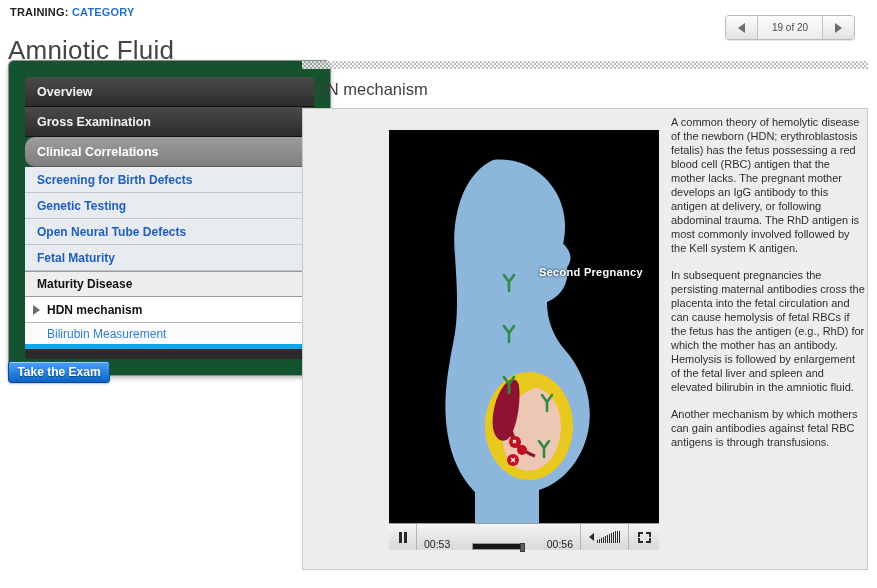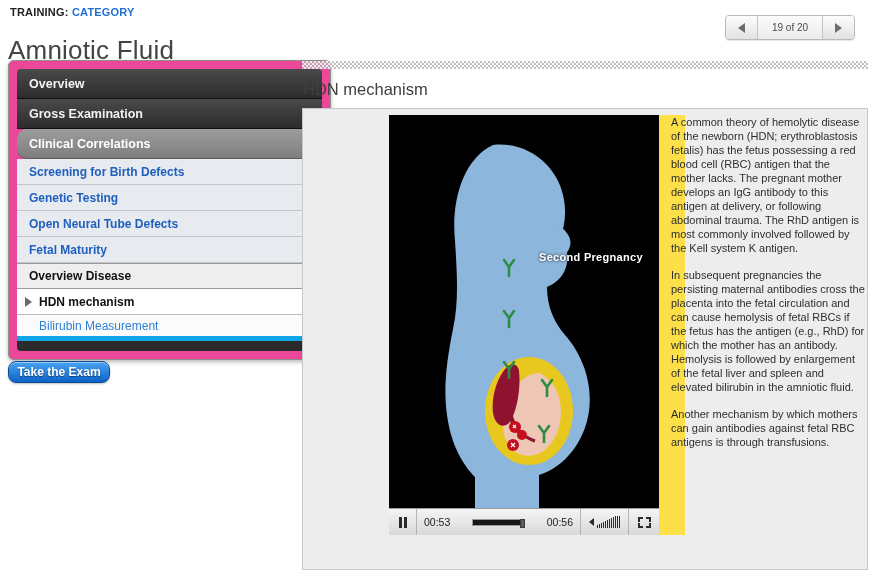--- a/index.html
+++ b/index.html
@@ -62,22 +62,22 @@
     font-size: 10px; color: #4a4a4a;
     background: linear-gradient(#fbfbfb, #ececec);
   }
 
   
   .menu-wrap {
     position: absolute; left: 8px; top: 60px;
     width: 323px;
     border: 1px solid #8e8e8e;
     border-radius: 6px;
-    background: #ec4899;
-    padding: 8px;
+    background: #14532d;
+    padding: 16px;
     box-shadow: 0 2px 4px rgba(0,0,0,.28);
   }
   .menu-inner { border-radius: 4px; overflow: hidden; }
 
   .m-top {
     height: 30px; display: flex; align-items: center;
     padding: 0 12px;
     color: #f2f2f2; font-size: 12.5px; font-weight: bold;
     background: linear-gradient(#4a4a4a, #2c2c2c);
     border-bottom: 1px solid #111;
@@ -122,21 +122,21 @@
 
   
   .exam-btn {
     position: absolute; left: 8px; top: 361px;
     width: 102px; height: 22px;
     display: flex; align-items: center; justify-content: center;
     font-size: 12px; font-weight: bold; color: #ffffff;
     text-shadow: 0 1px 1px rgba(0,0,0,.45);
     background: linear-gradient(#4aa3f0, #0c63c8);
     border: 1px solid #0a4b98;
-    border-radius: 8px;
+    border-radius: 3px;
     box-shadow: inset 0 1px 0 rgba(255,255,255,.45), 0 1px 2px rgba(0,0,0,.25);
     cursor: pointer; white-space: nowrap;
   }
 
   
   .hatch-strip {
     position: absolute; left: 302px; top: 61px;
     width: 566px; height: 8px;
     background-image:
       linear-gradient(45deg, #b6b6b6 25%, transparent 25%, transparent 75%, #b6b6b6 75%),
@@ -152,23 +152,23 @@
   }
   .content-panel {
     position: absolute; left: 302px; top: 108px;
     width: 566px; height: 462px;
     background: #ededed;
     border: 1px solid #c8c8c8;
   }
 
   
   .video-box {
-    position: absolute; left: 86px; top: 6px;
-    width: 296px; height: 420px;
-    background: #fde047;
+    position: absolute; left: 86px; top: 21px;
+    width: 270px; height: 420px;
+    background: #84cc16;
   }
   .video-stage {
     position: relative; width: 270px; height: 393px;
     background: #000; overflow: hidden;
   }
   .v-label {
     position: absolute; left: 150px; top: 136px;
     color: #fff; font-size: 11px; font-weight: bold;
     text-shadow: 0 0 3px rgba(0,0,0,.9);
     letter-spacing: .3px; white-space: nowrap; z-index: 6;
@@ -182,21 +182,21 @@
     background: linear-gradient(#f4f4f4, #d9d9d9);
     border-top: 1px solid #9c9c9c;
   }
   .pb-cell {
     display: flex; align-items: center; justify-content: center;
     border-right: 1px solid #b4b4b4;
   }
   .pb-play { width: 28px; cursor: pointer; }
   .pause-glyph { display: flex; gap: 2px; }
   .pause-glyph i { display: block; width: 3px; height: 11px; background: #2a2a2a; }
-  .pb-scrub { flex: 1; display: flex; align-items: center; gap: 22px; padding: 0 7px; }
+  .pb-scrub { flex: 1; display: flex; align-items: flex-end; gap: 22px; padding: 0 7px; }
   .t-text { font-size: 10.5px; color: #1d1d1d; white-space: nowrap; }
   .track {
     position: relative; flex: 1; height: 7px;
     background: #bfbfbf; border: 1px solid #9a9a9a;
   }
   .track-fill { position: absolute; left: 0; top: 0; bottom: 0; background: #161616; }
   .track-knob {
     position: absolute; top: -1px; width: 5px; height: 9px;
     background: #5d5d5d; border: 1px solid #3a3a3a;
   }
@@ -262,21 +262,21 @@
       <div class="m-sub">
         <span>Genetic Testing</span>
       </div>
       <div class="m-sub">
         <span>Open Neural Tube Defects</span>
       </div>
       <div class="m-sub">
         <span>Fetal Maturity</span>
       </div>
       <div class="m-sub plain">
-        <span>Overview Disease</span>
+        <span>Maturity Disease</span>
       </div>
       <div class="m-sub current">
         <span class="cur-arrow"></span>
         <span>HDN mechanism</span>
       </div>
       <div class="m-sub leaf">
         <span>Bilirubin Measurement</span>
       </div>
       <div class="m-foot"></div>
     </div>

